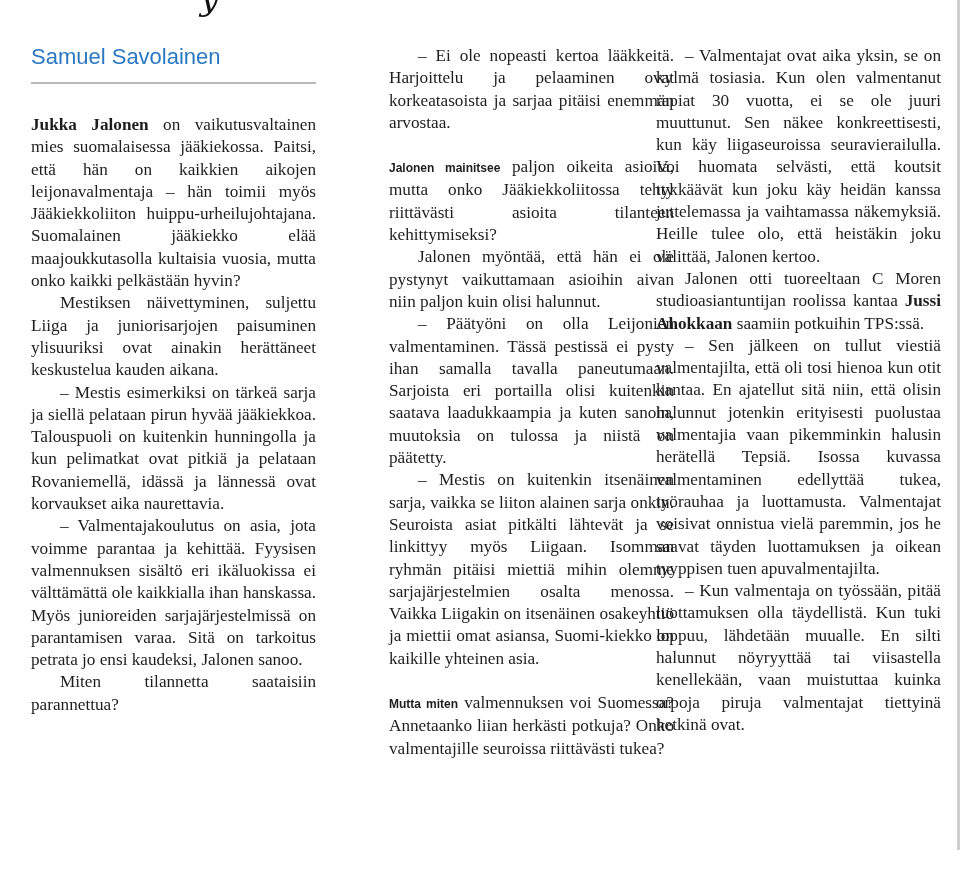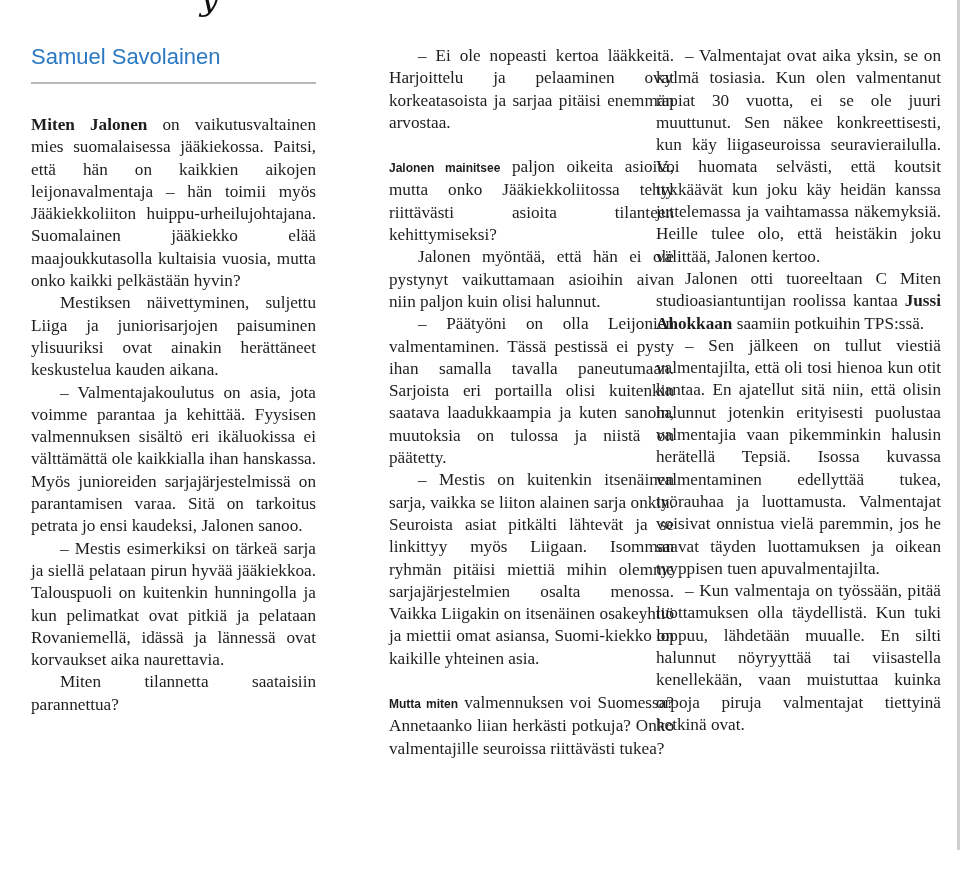--- a/index.html
+++ b/index.html
@@ -34,37 +34,37 @@
 <body>
 
 <div class="page">
   <div class="headline-fragment">y</div>
   <div class="right-rule"></div>
 
   <div class="col col1" style="top:38px;">
     <div class="byline">Samuel Savolainen</div>
     <div class="byline-rule"></div>
     <div class="lead-gap"></div>
-    <p class="noindent"><span class="bold-serif">Miten Jalonen</span><span> on vaikutusvaltainen mies suomalaisessa jääkiekossa. Paitsi, että hän on kaikkien aikojen leijonavalmentaja – hän toimii myös Jääkiekkoliiton huippu-urheilujohtajana. Suomalainen jääkiekko elää maajoukkutasolla kultaisia vuosia, mutta onko kaikki pelkästään hyvin?</span></p>
+    <p class="noindent"><span class="bold-serif">Jukka Jalonen</span><span> on vaikutusvaltainen mies suomalaisessa jääkiekossa. Paitsi, että hän on kaikkien aikojen leijonavalmentaja – hän toimii myös Jääkiekkoliiton huippu-urheilujohtajana. Suomalainen jääkiekko elää maajoukkutasolla kultaisia vuosia, mutta onko kaikki pelkästään hyvin?</span></p>
     <p>Mestiksen näivettyminen, suljettu Liiga ja juniorisarjojen paisuminen ylisuuriksi ovat ainakin herättäneet keskustelua kauden aikana.</p>
+    <p>– Mestis esimerkiksi on tärkeä sarja ja siellä pelataan pirun hyvää jääkiekkoa. Talouspuoli on kuitenkin hunningolla ja kun pelimatkat ovat pitkiä ja pelataan Rovaniemellä, idässä ja lännessä ovat korvaukset aika naurettavia.</p>
     <p>– Valmentajakoulutus on asia, jota voimme parantaa ja kehittää. Fyysisen valmennuksen sisältö eri ikäluokissa ei välttämättä ole kaikkialla ihan hanskassa. Myös junioreiden sarjajärjestelmissä on parantamisen varaa. Sitä on tarkoitus petrata jo ensi kaudeksi, Jalonen sanoo.</p>
-    <p>– Mestis esimerkiksi on tärkeä sarja ja siellä pelataan pirun hyvää jääkiekkoa. Talouspuoli on kuitenkin hunningolla ja kun pelimatkat ovat pitkiä ja pelataan Rovaniemellä, idässä ja lännessä ovat korvaukset aika naurettavia.</p>
     <p>Miten tilannetta saataisiin parannettua?</p>
   </div>
 
   <div class="col col2" style="top:45px;">
     <p>– Ei ole nopeasti kertoa lääkkeitä. Harjoittelu ja pelaaminen ovat korkeatasoista ja sarjaa pitäisi enemmän arvostaa.</p>
     <div class="section-gap"></div>
     <p class="noindent"><span class="bold-sans">Jalonen mainitsee</span><span> paljon oikeita asioita, mutta onko Jääkiekkoliitossa tehty riittävästi asioita tilanteen kehittymiseksi?</span></p>
     <p>Jalonen myöntää, että hän ei ole pystynyt vaikuttamaan asioihin aivan niin paljon kuin olisi halunnut.</p>
     <p>– Päätyöni on olla Leijonien valmentaminen. Tässä pestissä ei pysty ihan samalla tavalla paneutumaan. Sarjoista eri portailla olisi kuitenkin saatava laadukkaampia ja kuten sanoin, muutoksia on tulossa ja niistä on päätetty.</p>
     <p>– Mestis on kuitenkin itsenäinen sarja, vaikka se liiton alainen sarja onkin. Seuroista asiat pitkälti lähtevät ja se linkittyy myös Liigaan. Isomman ryhmän pitäisi miettiä mihin olemme sarjajärjestelmien osalta menossa. Vaikka Liigakin on itsenäinen osakeyhtiö ja miettii omat asiansa, Suomi-kiekko on kaikille yhteinen asia.</p>
     <div class="section-gap"></div>
     <p class="noindent"><span class="bold-sans">Mutta miten</span><span> valmennuksen voi Suomessa? Annetaanko liian herkästi potkuja? Onko valmentajille seuroissa riittävästi tukea?</span></p>
   </div>
 
   <div class="col col3" style="top:45px;">
     <p>– Valmentajat ovat aika yksin, se on kylmä tosiasia. Kun olen valmentanut rapiat 30 vuotta, ei se ole juuri muuttunut. Sen näkee konkreettisesti, kun käy liigaseuroissa seuravierailulla. Voi huomata selvästi, että koutsit tykkäävät kun joku käy heidän kanssa juttelemassa ja vaihtamassa näkemyksiä. Heille tulee olo, että heistäkin joku välittää, Jalonen kertoo.</p>
-    <p><span>Jalonen otti tuoreeltaan C Miten studioasiantuntijan roolissa kantaa </span><span class="bold-serif">Jussi Ahokkaan</span><span> saamiin potkuihin TPS:ssä.</span></p>
+    <p><span>Jalonen otti tuoreeltaan C Moren studioasiantuntijan roolissa kantaa </span><span class="bold-serif">Jussi Ahokkaan</span><span> saamiin potkuihin TPS:ssä.</span></p>
     <p>– Sen jälkeen on tullut viestiä valmentajilta, että oli tosi hienoa kun otit kantaa. En ajatellut sitä niin, että olisin halunnut jotenkin erityisesti puolustaa valmentajia vaan pikemminkin halusin herätellä Tepsiä. Isossa kuvassa valmentaminen edellyttää tukea, työrauhaa ja luottamusta. Valmentajat voisivat onnistua vielä paremmin, jos he saavat täyden luottamuksen ja oikean tyyppisen tuen apuvalmentajilta.</p>
     <p>– Kun valmentaja on työssään, pitää luottamuksen olla täydellistä. Kun tuki loppuu, lähdetään muualle. En silti halunnut nöyryyttää tai viisastella kenellekään, vaan muistuttaa kuinka orpoja piruja valmentajat tiettyinä hetkinä ovat.</p>
   </div>
 </div>
 
 </body></html>

